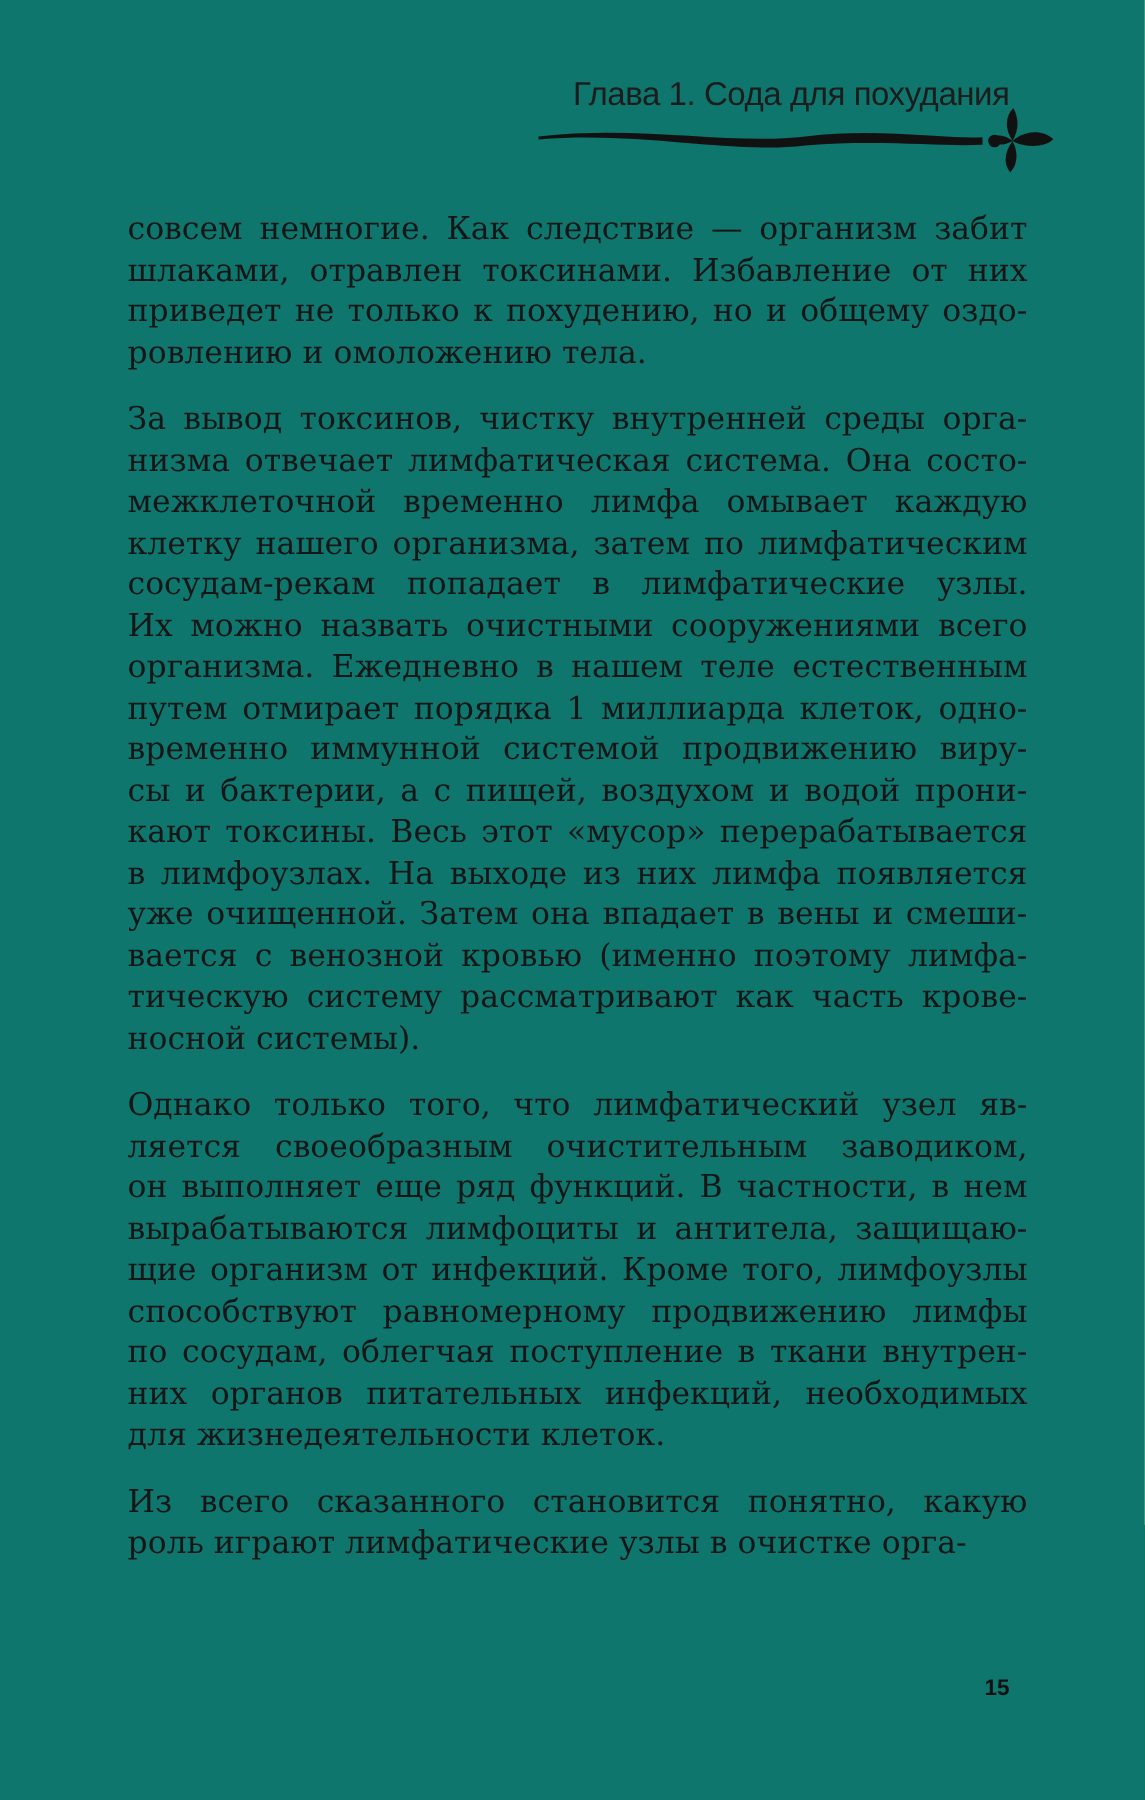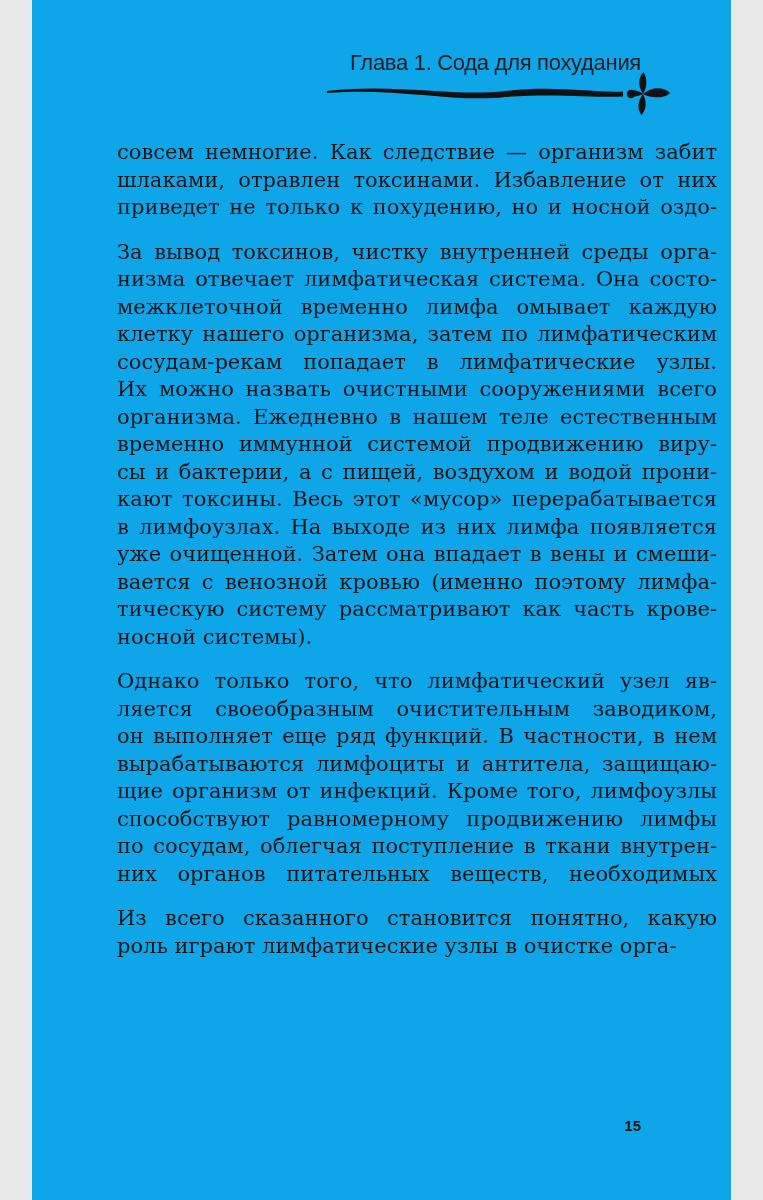--- a/index.html
+++ b/index.html
@@ -2,24 +2,24 @@
 <html lang="ru"><head>
 <meta charset="utf-8">
 <style>
   html, body { margin: 0; padding: 0; }
   body {
     background: #e8e8e8;
     font-family: "DejaVu Serif", "Liberation Serif", serif;
   }
   .page {
     position: relative;
-    width: 699px;
+    width: 763px;
     height: 1200px;
     margin: 0 auto;
-    background: #0ea5e9;
+    background: #0f766e;
     color: #141414;
     overflow: hidden;
   }
   .running-head {
     position: absolute;
     top: 51px;
     right: 90px;
     font-family: "Liberation Sans", "DejaVu Sans", sans-serif;
     font-size: 22px;
     line-height: 24px;
@@ -77,48 +77,51 @@
       <path d="M318,24 C313,32 313,40 318,45 C322,40 323,32 318,24 Z"></path>
       <path d="M318,24 C326,16 338,15 345,21 C340,27 327,28 318,24 Z"></path>
       <path d="M318,24 C312,20 306,20 302,24 C306,28 312,28 318,24 Z"></path>
     </g>
   </svg>
 
   <div class="body-text">
       <div class="para">
         <div class="line">совсем немногие. Как следствие — организм забит</div>
         <div class="line">шлаками, отравлен токсинами. Избавление от них</div>
-        <div class="line">приведет не только к похудению, но и носной оздо-</div>
+        <div class="line">приведет не только к похудению, но и общему оздо-</div>
+        <div class="line last">ровлению и омоложению тела.</div>
       </div>
       <div class="para">
         <div class="line">За вывод токсинов, чистку внутренней среды орга-</div>
         <div class="line">низма отвечает лимфатическая система. Она состо-</div>
         <div class="line">межклеточной временно лимфа омывает каждую</div>
         <div class="line">клетку нашего организма, затем по лимфатическим</div>
         <div class="line">сосудам-рекам попадает в лимфатические узлы.</div>
         <div class="line">Их можно назвать очистными сооружениями всего</div>
         <div class="line">организма. Ежедневно в нашем теле естественным</div>
+        <div class="line">путем отмирает порядка 1 миллиарда клеток, одно-</div>
         <div class="line">временно иммунной системой продвижению виру-</div>
         <div class="line">сы и бактерии, а с пищей, воздухом и водой прони-</div>
         <div class="line">кают токсины. Весь этот «мусор» перерабатывается</div>
         <div class="line">в лимфоузлах. На выходе из них лимфа появляется</div>
         <div class="line">уже очищенной. Затем она впадает в вены и смеши-</div>
         <div class="line">вается с венозной кровью (именно поэтому лимфа-</div>
         <div class="line">тическую систему рассматривают как часть крове-</div>
         <div class="line last">носной системы).</div>
       </div>
       <div class="para">
         <div class="line">Однако только того, что лимфатический узел яв-</div>
         <div class="line">ляется своеобразным очистительным заводиком,</div>
         <div class="line">он выполняет еще ряд функций. В частности, в нем</div>
         <div class="line">вырабатываются лимфоциты и антитела, защищаю-</div>
         <div class="line">щие организм от инфекций. Кроме того, лимфоузлы</div>
         <div class="line">способствуют равномерному продвижению лимфы</div>
         <div class="line">по сосудам, облегчая поступление в ткани внутрен-</div>
-        <div class="line">них органов питательных веществ, необходимых</div>
+        <div class="line">них органов питательных инфекций, необходимых</div>
+        <div class="line last">для жизнедеятельности клеток.</div>
       </div>
       <div class="para">
         <div class="line">Из всего сказанного становится понятно, какую</div>
         <div class="line last">роль играют лимфатические узлы в очистке орга-</div>
       </div>
     </div>
 
   <div class="page-number">15</div>
 
 </div>

